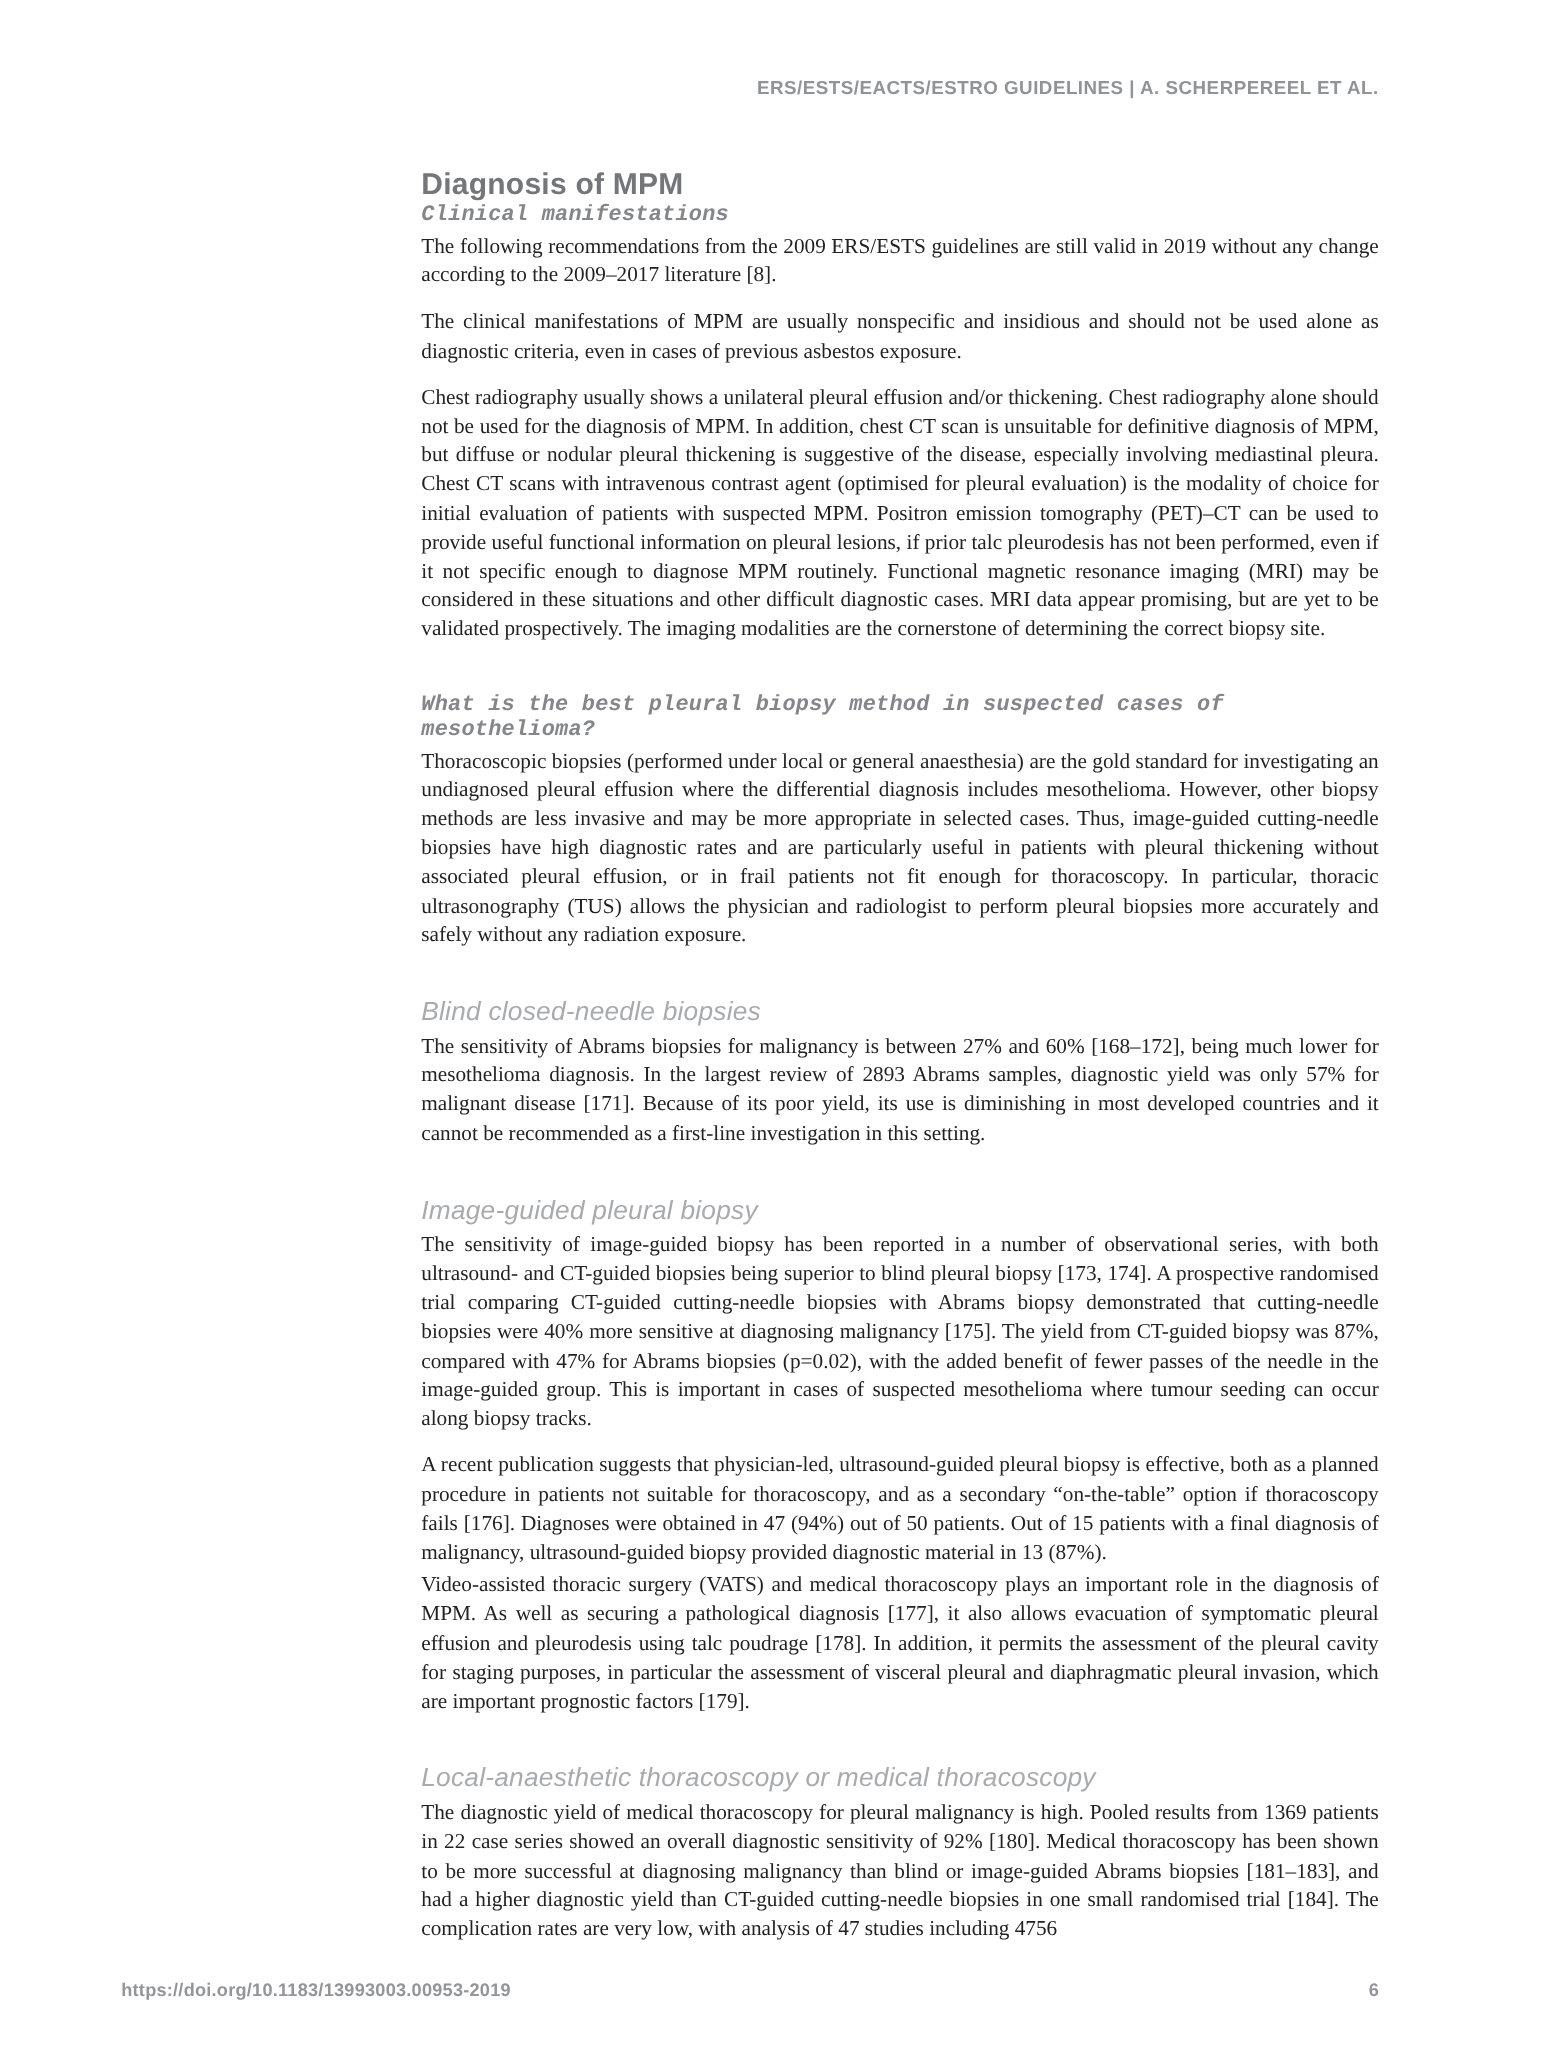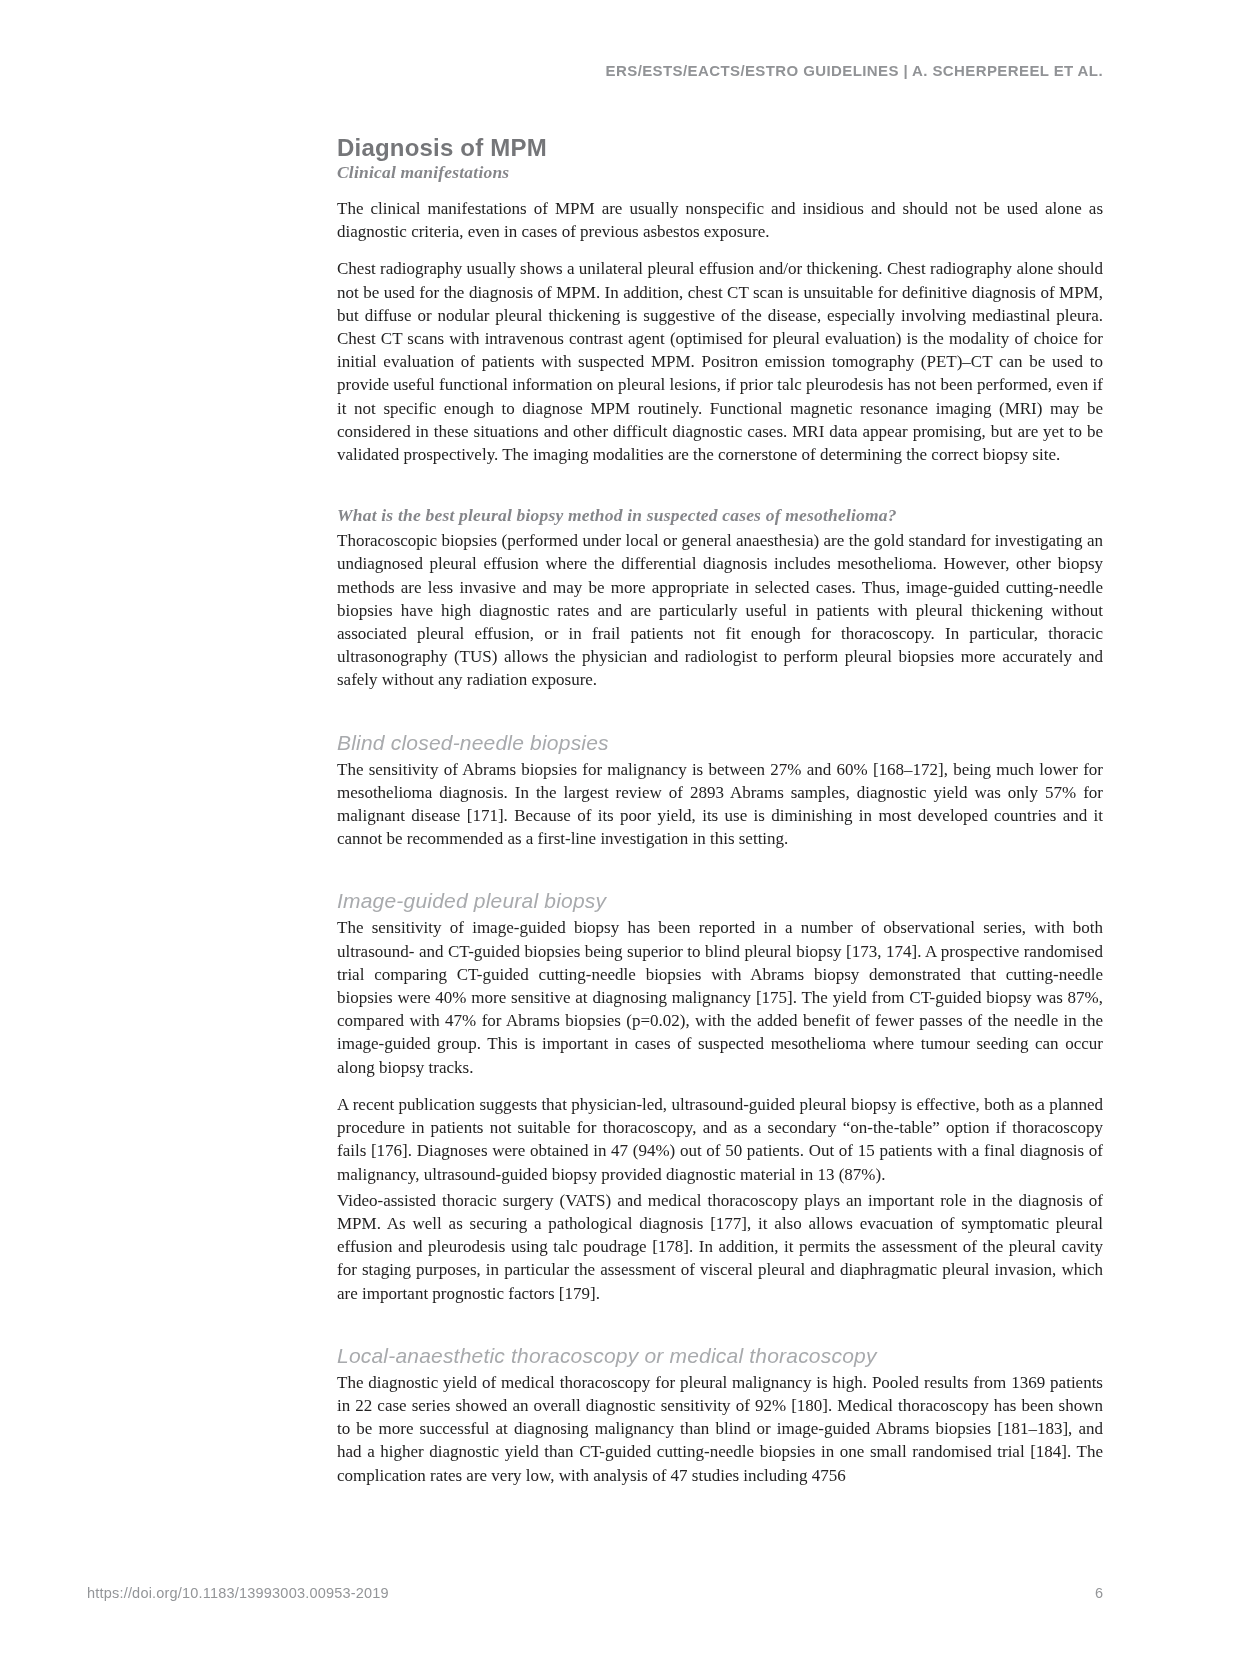--- a/index.html
+++ b/index.html
@@ -31,21 +31,21 @@
   .article h1 {
     margin: 0;
     font-family: "Liberation Sans", sans-serif;
     font-size: 24px;
     font-weight: bold;
     color: #757679;
     letter-spacing: 0.2px;
   }
   .article h2 {
     margin: 0;
-    font-family: Liberation Serif, serif;
+    font-family: Liberation Mono, monospace;
     font-size: 17.5px;
     font-weight: bold;
     font-style: italic;
     color: #85868a;
     letter-spacing: 0.2px;
   }
   .article h2.question { margin-top: 39px; }
   .article h3.subhead {
     margin: 39px 0 0 0;
     font-family: "Liberation Sans", sans-serif;
@@ -59,45 +59,47 @@
     margin: 14px 0 0 0;
     font-family: "Liberation Serif", serif;
     font-size: 17px;
     line-height: 23.2px;
     text-align: justify;
     color: #232222;
   }
   .article p.after-head { margin-top: 3px; }
   .footer {
     position: absolute;
-    left: 87px;
+    left: 97px;
     right: 138px;
     top: 1585px;
     display: flex;
     justify-content: space-between;
     align-items: center;
     font-family: "Liberation Sans", sans-serif;
     font-size: 14.5px;
     color: #939598;
+    font-weight: bold;
   }
   .footer .doi { letter-spacing: 0.2px; }
 </style>
 </head>
 <body>
 
 <div class="page">
 
   <div class="running-header">ERS/ESTS/EACTS/ESTRO GUIDELINES | A. SCHERPEREEL ET AL.</div>
 
   <main class="article">
 
     <h1>Diagnosis of MPM</h1>
 
     <h2>Clinical manifestations</h2>
 
+    <p class="after-head">The following recommendations from the 2009 ERS/ESTS guidelines are still valid in 2019 without any change according to the 2009–2017 literature [8].</p>
 
     <p>The clinical manifestations of MPM are usually nonspecific and insidious and should not be used alone as diagnostic criteria, even in cases of previous asbestos exposure.</p>
 
     <p>Chest radiography usually shows a unilateral pleural effusion and/or thickening. Chest radiography alone should not be used for the diagnosis of MPM. In addition, chest CT scan is unsuitable for definitive diagnosis of MPM, but diffuse or nodular pleural thickening is suggestive of the disease, especially involving mediastinal pleura. Chest CT scans with intravenous contrast agent (optimised for pleural evaluation) is the modality of choice for initial evaluation of patients with suspected MPM. Positron emission tomography (PET)–CT can be used to provide useful functional information on pleural lesions, if prior talc pleurodesis has not been performed, even if it not specific enough to diagnose MPM routinely. Functional magnetic resonance imaging (MRI) may be considered in these situations and other difficult diagnostic cases. MRI data appear promising, but are yet to be validated prospectively. The imaging modalities are the cornerstone of determining the correct biopsy site.</p>
 
     <h2 class="question">What is the best pleural biopsy method in suspected cases of mesothelioma?</h2>
 
     <p class="after-head">Thoracoscopic biopsies (performed under local or general anaesthesia) are the gold standard for investigating an undiagnosed pleural effusion where the differential diagnosis includes mesothelioma. However, other biopsy methods are less invasive and may be more appropriate in selected cases. Thus, image-guided cutting-needle biopsies have high diagnostic rates and are particularly useful in patients with pleural thickening without associated pleural effusion, or in frail patients not fit enough for thoracoscopy. In particular, thoracic ultrasonography (TUS) allows the physician and radiologist to perform pleural biopsies more accurately and safely without any radiation exposure.</p>
 
     <h3 class="subhead">Blind closed-needle biopsies</h3>

